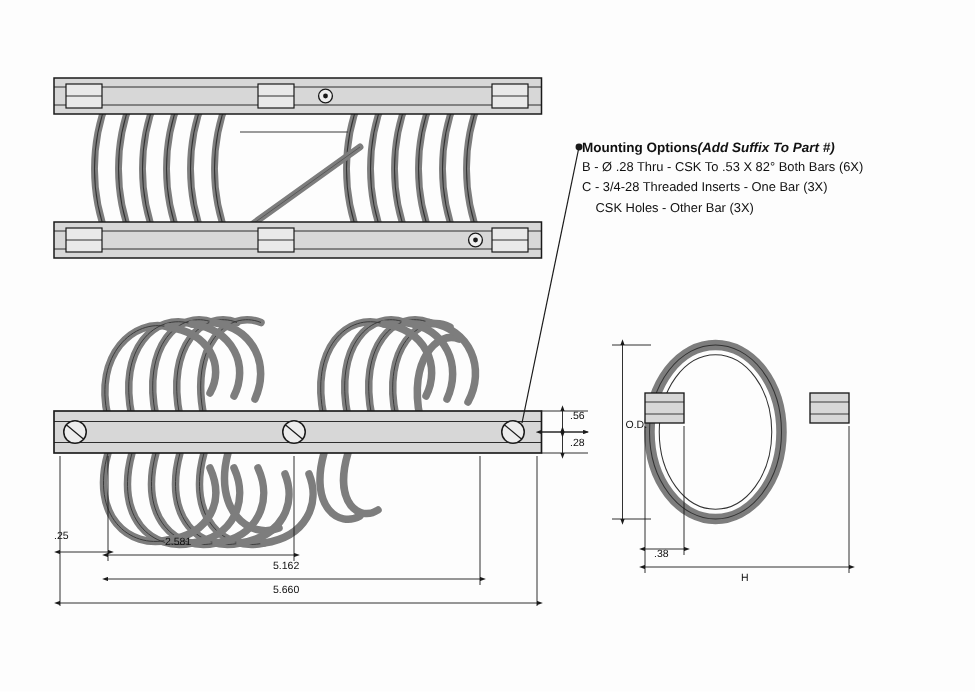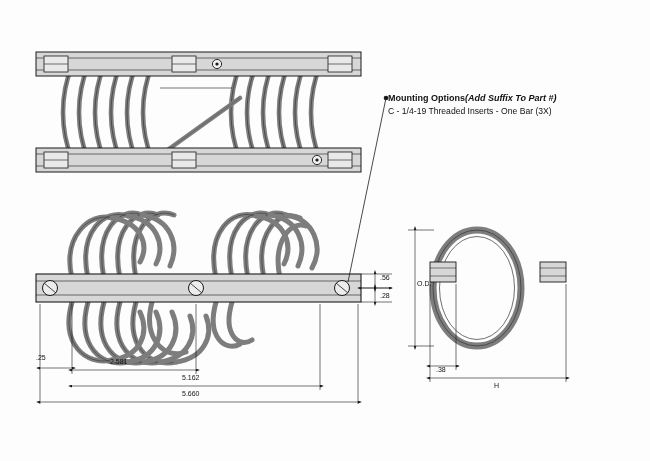--- a/index.html
+++ b/index.html
@@ -275,21 +275,23 @@
       <line x1="430" y1="284" x2="430" y2="382"></line>
       <line x1="566" y1="284" x2="566" y2="382"></line>
 
       <line x1="430" y1="366" x2="456" y2="366" marker-start="url(#arrL)" marker-end="url(#arrR)"></line>
       <line x1="456" y1="284" x2="456" y2="370"></line>
     </g>
   </svg>
 
   <div class="notes">
     <div class="hdr"><span>Mounting Options</span><span class="ital">(Add Suffix To Part #)</span></div>
-    <div class="opt">C - 1/4-19 Threaded Inserts - One Bar (3X)</div>
+    <div class="opt">B - Ø .28 Thru - CSK To .53 X 82° Both Bars (6X)</div>
+    <div class="opt">C - 3/4-28 Threaded Inserts - One Bar (3X)</div>
+    <div class="opt indent">CSK Holes - Other Bar (3X)</div>
   </div>
 
   <div class="dimtext" style="left:36px; top:354px;">.25</div>
   <div class="dimtext" style="left:110px; top:358px;">2.581</div>
   <div class="dimtext" style="left:182px; top:374px;">5.162</div>
   <div class="dimtext" style="left:182px; top:390px;">5.660</div>
   <div class="dimtext" style="left:380px; top:274px;">.56</div>
   <div class="dimtext" style="left:380px; top:292px;">.28</div>
   <div class="dimtext" style="left:417px; top:280px;">O.D.</div>
   <div class="dimtext" style="left:494px; top:382px;">H</div>

